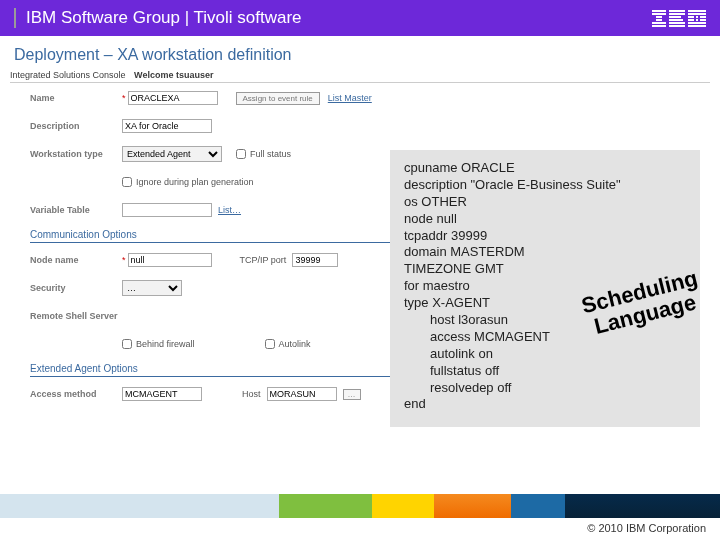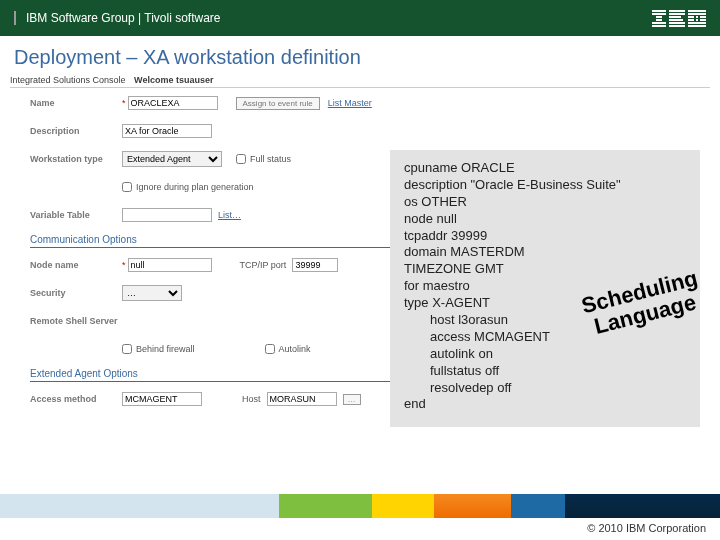--- a/index.html
+++ b/index.html
@@ -1,22 +1,22 @@
 <!DOCTYPE html>
 <html><head>
 <meta charset="utf-8">
 <style>
   * { box-sizing: border-box; margin: 0; padding: 0; }
   body { width: 720px; height: 540px; font-family: Arial, sans-serif; overflow: hidden; background: #fff; position: relative; }
 
-  .topbar { height: 36px; background: #14532d; display: flex; align-items: center; padding: 0 14px; color: #fff; font-size: 12px; justify-content: space-between; }
+  .topbar { height: 36px; background: #6d28d9; display: flex; align-items: center; padding: 0 14px; color: #fff; font-size: 17px; justify-content: space-between; }
   .topbar .title { border-left: 2px solid #9a9a9a; padding-left: 10px; }
   .ibm-logo svg { vertical-align: middle; }
 
-  .slide-title { color: #3b6aa0; font-size: 20px; font-weight: 400; padding: 10px 14px 4px; }
+  .slide-title { color: #3b6aa0; font-size: 16px; font-weight: 400; padding: 10px 14px 4px; }
 
   .console { position: relative; padding: 0 10px; font-size: 9px; color: #555; }
   .console-hdr { font-size: 9px; color: #3b3b3b; padding: 2px 0; border-bottom: 1px solid #ccc; margin-bottom: 6px; }
   .console-hdr .welcome { font-weight: 600; margin-left: 6px; }
 
   .form { margin-left: 20px; width: 360px; }
   .row { display: flex; align-items: center; margin-bottom: 10px; min-height: 18px; }
   .label { width: 92px; color: #777; font-size: 9px; font-weight: bold; }
   .star { color: #c00; margin-right: 2px; }
   input.text { border: 1px solid #aaa; height: 14px; font-size: 9px; padding: 0 2px; }

